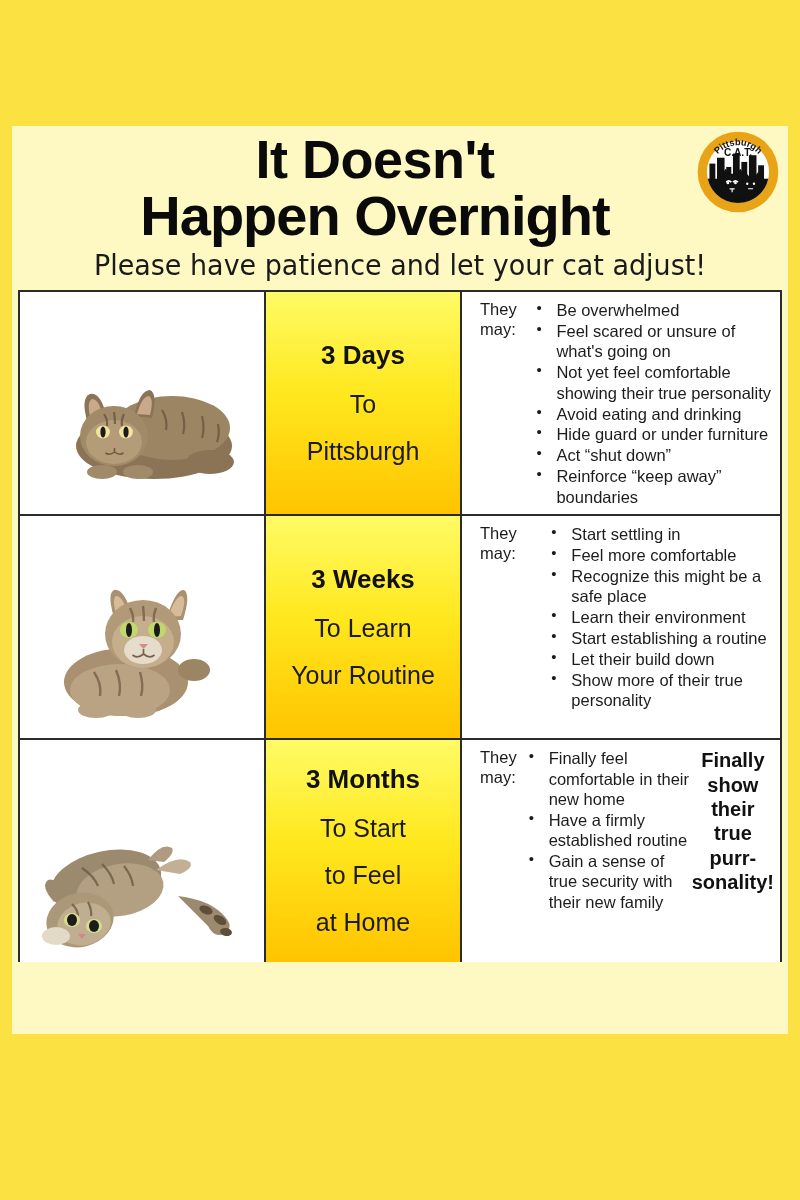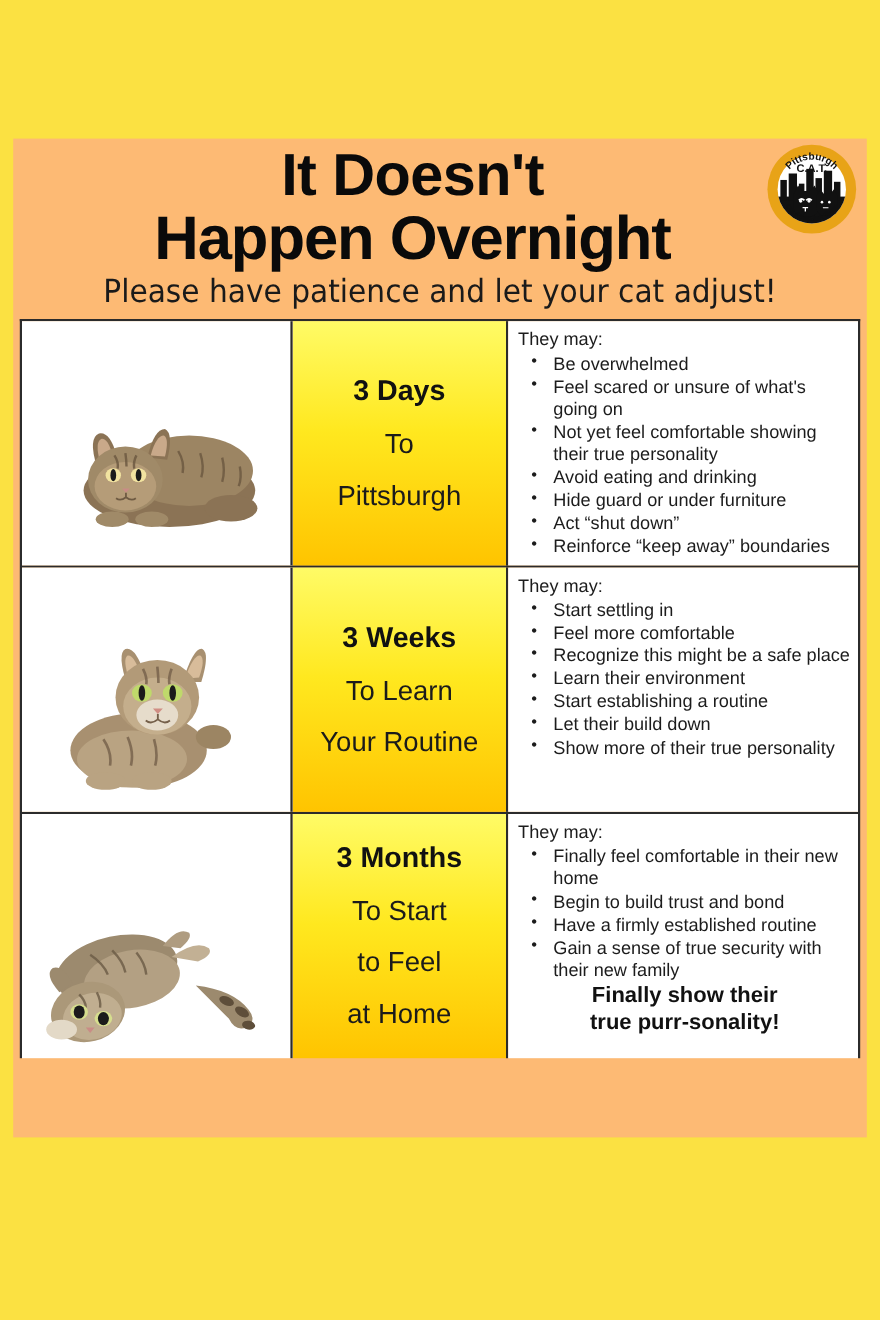--- a/index.html
+++ b/index.html
@@ -12,21 +12,21 @@
     background: #FBE142;
     font-family: "Liberation Sans", sans-serif;
     overflow: hidden;
   }
   .poster {
     position: absolute;
     left: 12px;
     top: 126px;
     width: 776px;
     height: 908px;
-    background: #fdba74;
+    background: #fef9c3;
     overflow: hidden;
     box-sizing: border-box;
   }
   
   .header {
     position: relative;
     padding: 6px 0 0 0;
   }
   .title-block {
     text-align: center;
@@ -109,24 +109,24 @@
   }
   .label-sub {
     font-size: 25px;
     color: #1b1b1b;
     line-height: 1.24;
     font-weight: normal;
   }
   .cell-text {
     flex: 1 1 auto;
     background: #fff;
-    padding: 8px 6px 6px 9px;
+    padding: 8px 6px 6px 18px;
     box-sizing: border-box;
     display: flex;
-    flex-direction: column;
+    flex-direction: row;
   }
   .they-may {
     font-size: 16.5px;
     color: #1c1c1c;
     line-height: 1.18;
     margin-bottom: 1px;
   }
   ul.bullets {
     list-style: none;
     margin: 0;
@@ -355,21 +355,20 @@
       <div class="cell-label">
         <div class="label-main">3 Months</div>
         <div class="label-sub">To Start</div>
         <div class="label-sub">to Feel</div>
         <div class="label-sub">at Home</div>
       </div>
       <div class="cell-text">
         <div class="they-may">They may:</div>
         <ul class="bullets">
           <li>Finally feel comfortable in their new home</li>
-          <li>Begin to build trust and bond</li>
           <li>Have a firmly established routine</li>
           <li>Gain a sense of true security with their new family</li>
         </ul>
         <div class="closing">
           <div>Finally show their</div>
           <div>true purr-sonality!</div>
         </div>
       </div>
     </div>
 

